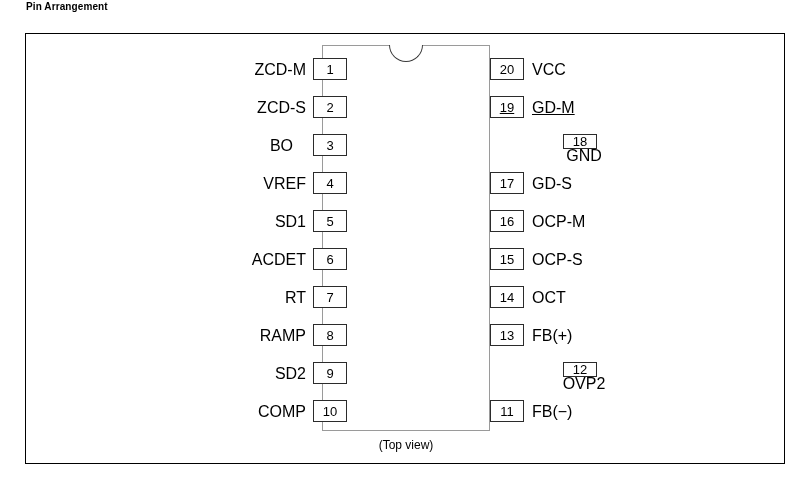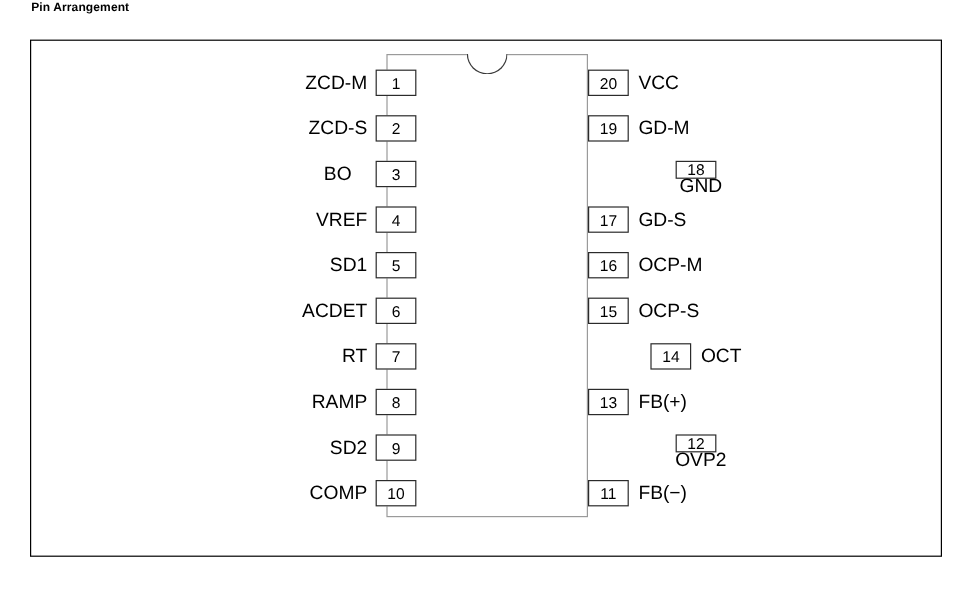--- a/index.html
+++ b/index.html
@@ -170,51 +170,52 @@
         <span class="pin-label">COMP</span>
         <div class="pin-box">10</div>
       </div>
     </div>
 
   <div id="right-pins">
       <div class="pin-row right" style="top: 24px;">
         <div class="pin-box">20</div>
         <span class="pin-label">VCC</span>
       </div>
-      <div class="pin-row right" style="top: 62px;">
+      <div class="pin-row right" style="top: 62px; text-decoration: underline;">
         <div class="pin-box">19</div>
         <span class="pin-label">GD-M</span>
       </div>
       <div class="pin-row right" style="top: 100px; flex-direction: column;">
         <div class="pin-box">18</div>
         <span class="pin-label">GND</span>
       </div>
       <div class="pin-row right" style="top: 138px;">
         <div class="pin-box">17</div>
         <span class="pin-label">GD-S</span>
       </div>
       <div class="pin-row right" style="top: 176px;">
         <div class="pin-box">16</div>
         <span class="pin-label">OCP-M</span>
       </div>
       <div class="pin-row right" style="top: 214px;">
         <div class="pin-box">15</div>
         <span class="pin-label">OCP-S</span>
       </div>
-      <div class="pin-row right" style="top: 252px; justify-content: center;">
+      <div class="pin-row right" style="top: 252px;">
         <div class="pin-box">14</div>
         <span class="pin-label">OCT</span>
       </div>
       <div class="pin-row right" style="top: 290px;">
         <div class="pin-box">13</div>
         <span class="pin-label">FB(+)</span>
       </div>
       <div class="pin-row right" style="top: 328px; flex-direction: column;">
         <div class="pin-box">12</div>
         <span class="pin-label">OVP2</span>
       </div>
       <div class="pin-row right" style="top: 366px;">
         <div class="pin-box">11</div>
         <span class="pin-label">FB(−)</span>
       </div>
     </div>
 
+  <div id="view-caption">(Top view)</div>
 </div>
 
 </body></html>

